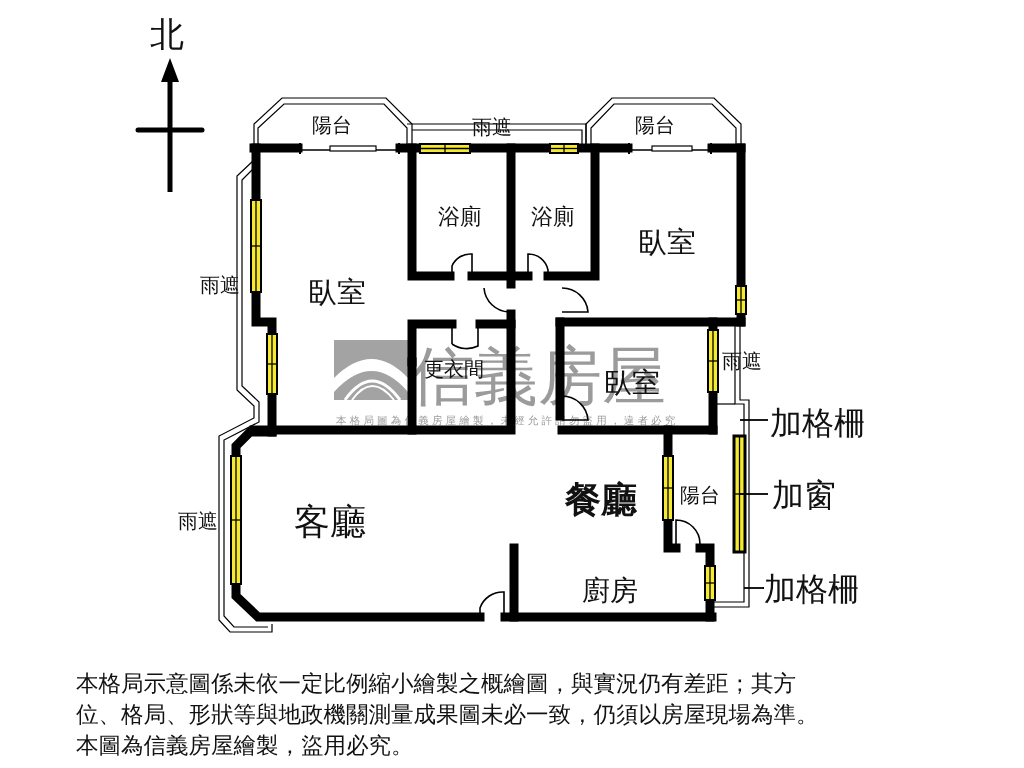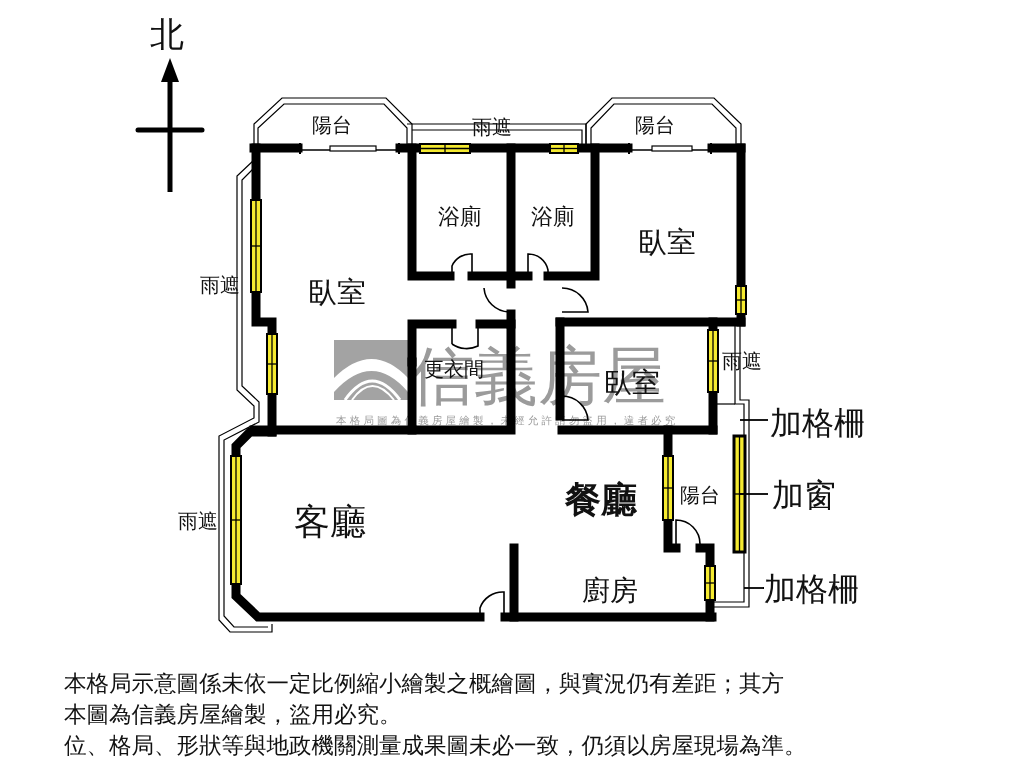--- a/index.html
+++ b/index.html
@@ -5,21 +5,21 @@
   html, body { margin: 0; padding: 0; background: #ffffff; }
   body { width: 1024px; height: 768px; position: relative; overflow: hidden; font-family: "DejaVu Sans", "Liberation Sans", sans-serif; }
   #plan { position: absolute; left: 0; top: 0; width: 1024px; height: 768px; }
   .wall { stroke: #000; stroke-width: 9; fill: none; stroke-linecap: square; stroke-linejoin: miter; }
   .thin { stroke: #000; stroke-width: 1.6; fill: none; }
   .thin2 { stroke: #000; stroke-width: 1.2; fill: none; }
   .win { fill: #f5ea30; stroke: #000; stroke-width: 2; }
   .winline { stroke: #000; stroke-width: 1.3; }
   .lbl { font-family: "DejaVu Sans", sans-serif; fill: #111; }
   .wm { fill: #9b9b9b; font-family: "DejaVu Sans", sans-serif; }
-  .note { position: absolute; left: 64px; top: 668px; width: 940px; font-size: 22.5px; line-height: 31px; color: #111; font-family: "DejaVu Sans", sans-serif; letter-spacing: 0px; }
+  .note { position: absolute; left: 76px; top: 668px; width: 940px; font-size: 22.5px; line-height: 31px; color: #111; font-family: "DejaVu Sans", sans-serif; letter-spacing: 0px; }
   .note div { white-space: nowrap; }
 </style>
 </head>
 <body>
 
 <svg id="plan" viewBox="0 0 1024 768" xmlns="http://www.w3.org/2000/svg">
 
   <g>
     <g>
       <rect x="334" y="340" width="74" height="60" fill="#a3a3a3"></rect>
@@ -189,15 +189,15 @@
     <text class="lbl" x="770" y="434" font-size="32">加格柵</text>
     <line x1="740" y1="494" x2="768" y2="494" stroke="#000" stroke-width="1.8"></line>
     <text class="lbl" x="772" y="506" font-size="32">加窗</text>
     <line x1="744" y1="588" x2="764" y2="588" stroke="#000" stroke-width="1.8"></line>
     <text class="lbl" x="764" y="600" font-size="32">加格柵</text>
   </g>
 </svg>
 
 <div class="note">
   <div>本格局示意圖係未依一定比例縮小繪製之概繪圖，與實況仍有差距；其方</div>
+  <div>位、格局、形狀等與地政機關測量成果圖未必一致，仍須以房屋現場為準。</div>
   <div>本圖為信義房屋繪製，盜用必究。</div>
-  <div>位、格局、形狀等與地政機關測量成果圖未必一致，仍須以房屋現場為準。</div>
 </div>
 
 </body></html>

